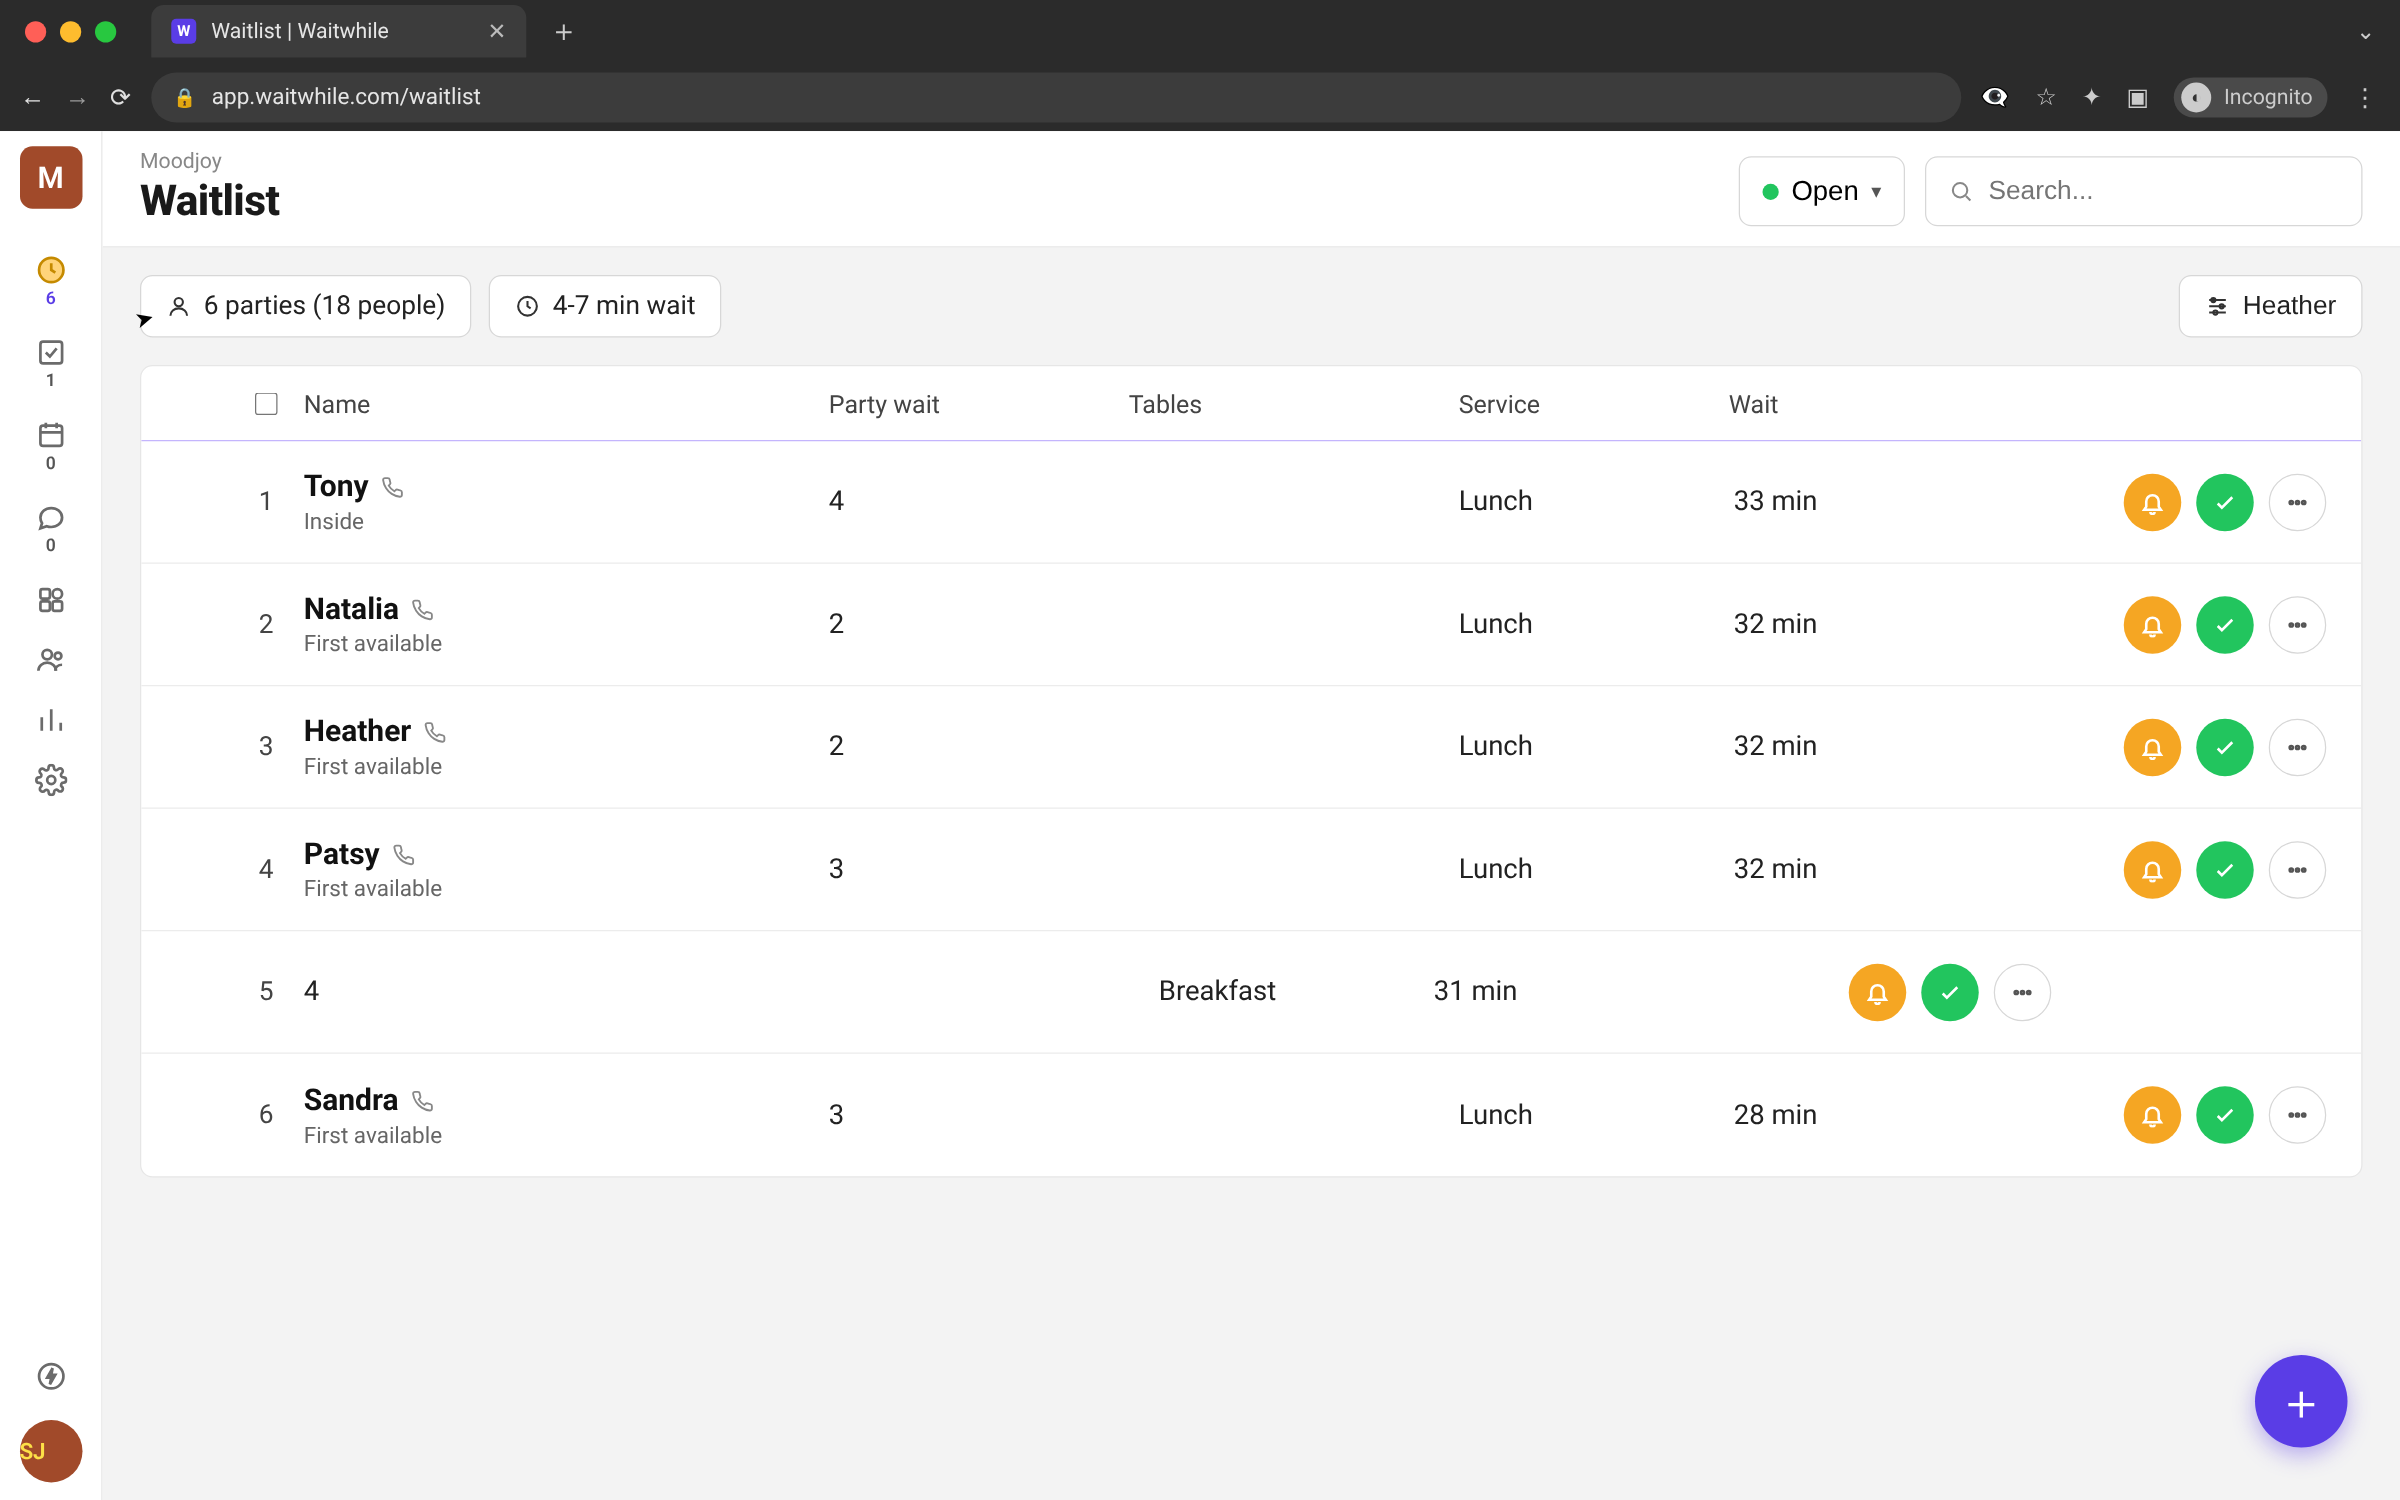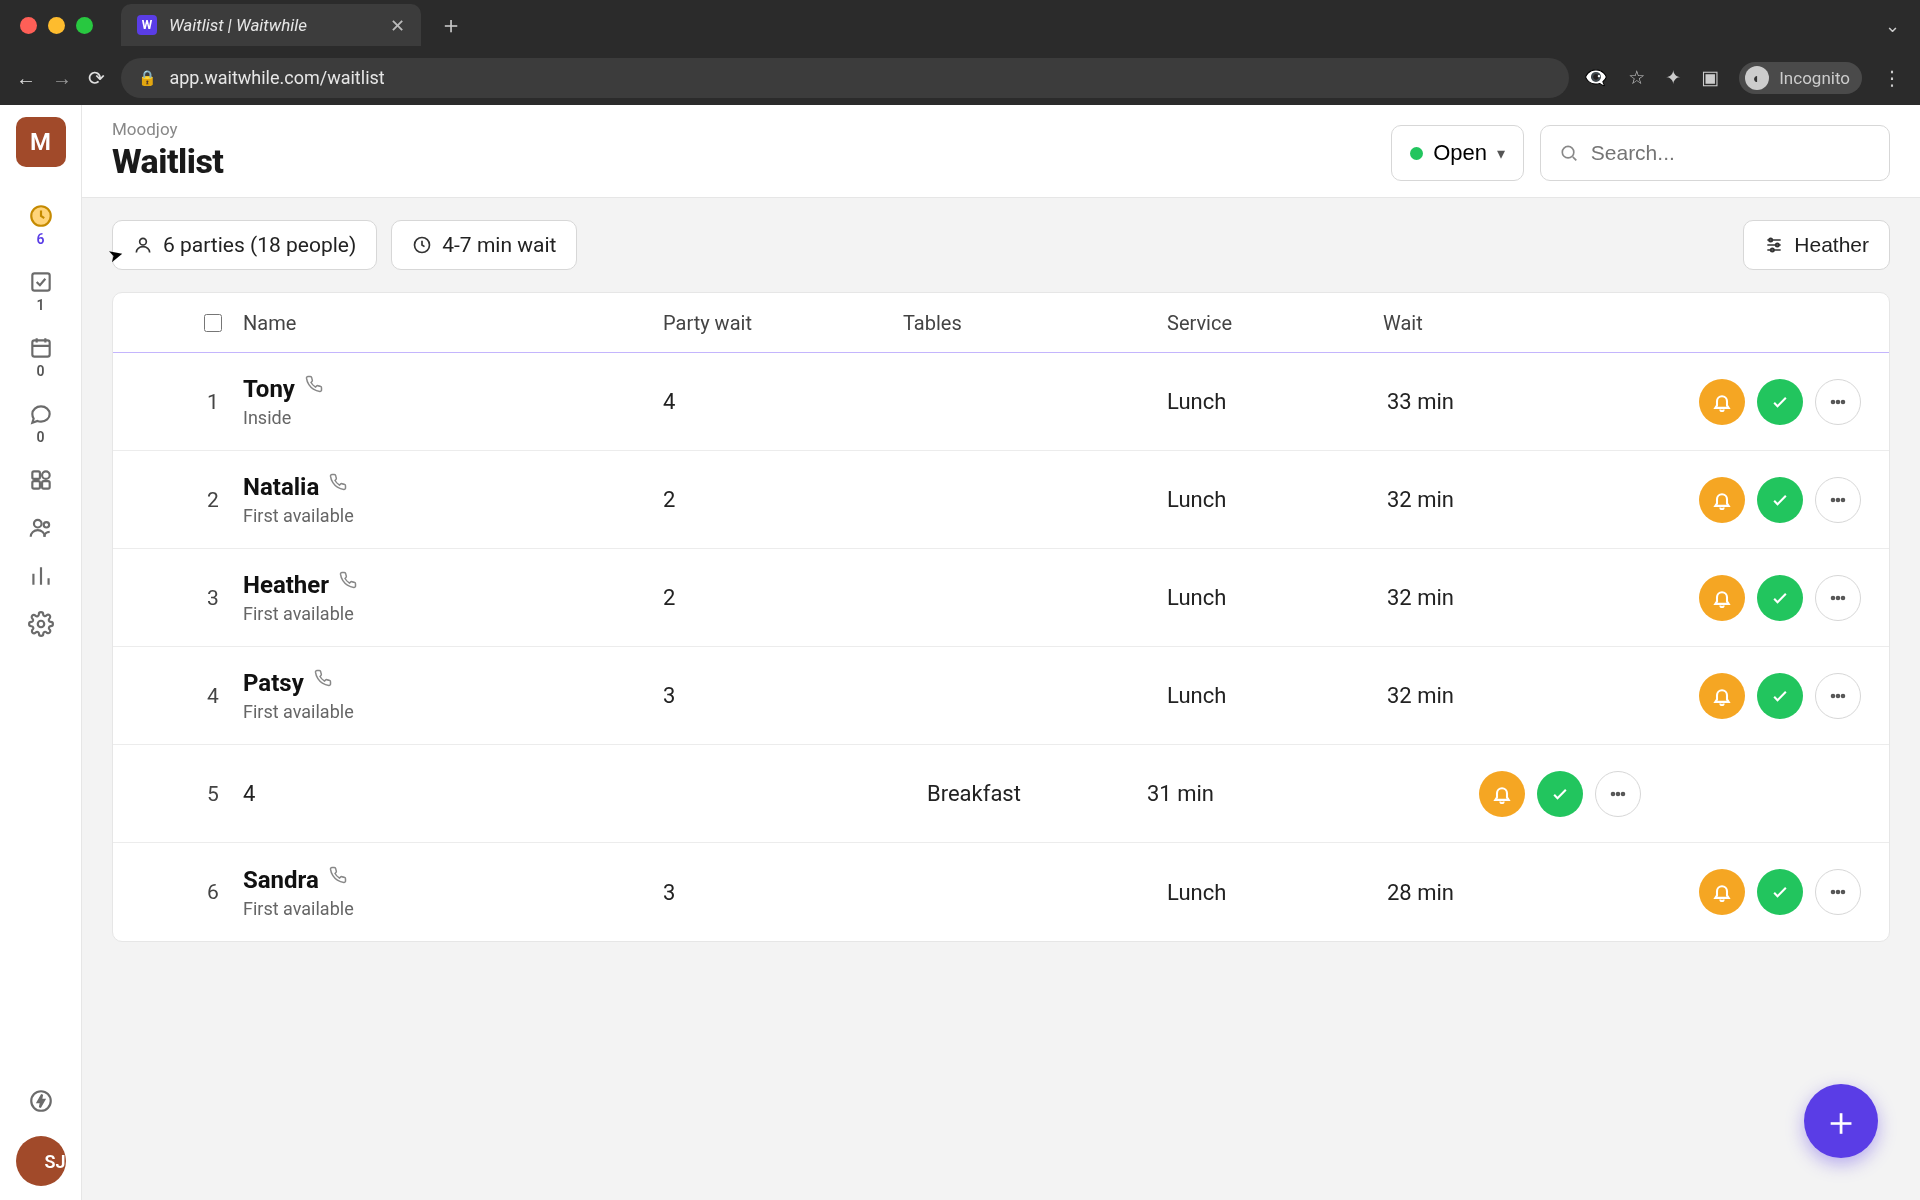--- a/index.html
+++ b/index.html
@@ -50,21 +50,21 @@
     width: 300px;
     justify-content: flex-start;
   }
   .tab .favicon {
     width: 20px; height: 20px;
     background: #5a3de6;
     border-radius: 4px;
     display:flex;align-items:center;justify-content:center;
     color:#fff; font-size:12px; font-weight:700;
   }
-  .tab .tab-title { flex:1; white-space:nowrap; overflow:hidden; text-overflow:ellipsis;font-style:italic; }
+  .tab .tab-title { flex:1; white-space:nowrap; overflow:hidden; text-overflow:ellipsis; }
   .tab .tab-close { color:#bbb; font-size:18px; }
   .new-tab {
     color:#ccc; font-size:24px; margin-left:18px;
   }
   .tab-strip-end {
     margin-left:auto; margin-right:20px; color:#ccc;
   }
   .chev-down { font-size:18px; }
 
   .addr-bar {
@@ -130,22 +130,22 @@
     color:#6b6b6b;
     cursor:pointer;
   }
   .side-item svg { width:26px;height:26px; stroke:#6b6b6b; fill:none; stroke-width:2; }
   .side-item.active svg { stroke:#c58a00; fill:#ffd47a; }
   .side-item .count { font-size:14px; font-weight:600; color:#555; }
   .side-item.active .count { color:#5a3de6; }
   .sidebar-spacer { flex:1; }
   .user-avatar {
     width:50px;height:50px;border-radius:50%;
-    background:#a14a2a;color:#ffffff;
-    display:flex;align-items:center;justify-content:flex-end;
+    background:#a14a2a;color:#fde047;
+    display:flex;align-items:center;justify-content:flex-start;
     font-size:18px;font-weight:600;
     margin-bottom:14px;
   }
 
   .main {
     flex:1;
     display:flex;
     flex-direction:column;
     background:#f3f3f3;
     overflow:hidden;
@@ -222,21 +222,21 @@
   .thead .th-check { display:flex;justify-content:center; }
   .th-check input { width:18px;height:18px; }
   .trow {
     min-height:98px;
     border-bottom:1px solid #ececec;
     padding: 16px 16px 16px 0;
   }
   .trow:last-child { border-bottom:none; }
   .cell-idx { text-align:center;font-size:21px;color:#444; }
   .cell-name { }
-  .name-line { display:flex;align-items:flex-start;gap:10px; }
+  .name-line { display:flex;align-items:flex-end;gap:10px; }
   .name-text { font-size:24px;font-weight:700;color:#111; }
   .phone-icon svg { width:18px;height:18px;stroke:#888;fill:none;stroke-width:2; }
   .sub-line { font-size:18px;color:#666;margin-top:4px; }
   .cell-party, .cell-tables, .cell-service, .cell-wait {
     font-size:22px;color:#222;
   }
   .cell-service { padding-left:24px; }
   .cell-wait { padding-left:4px; }
   .row-actions {
     display:flex;gap:12px;justify-content:flex-end;padding-right:12px;

